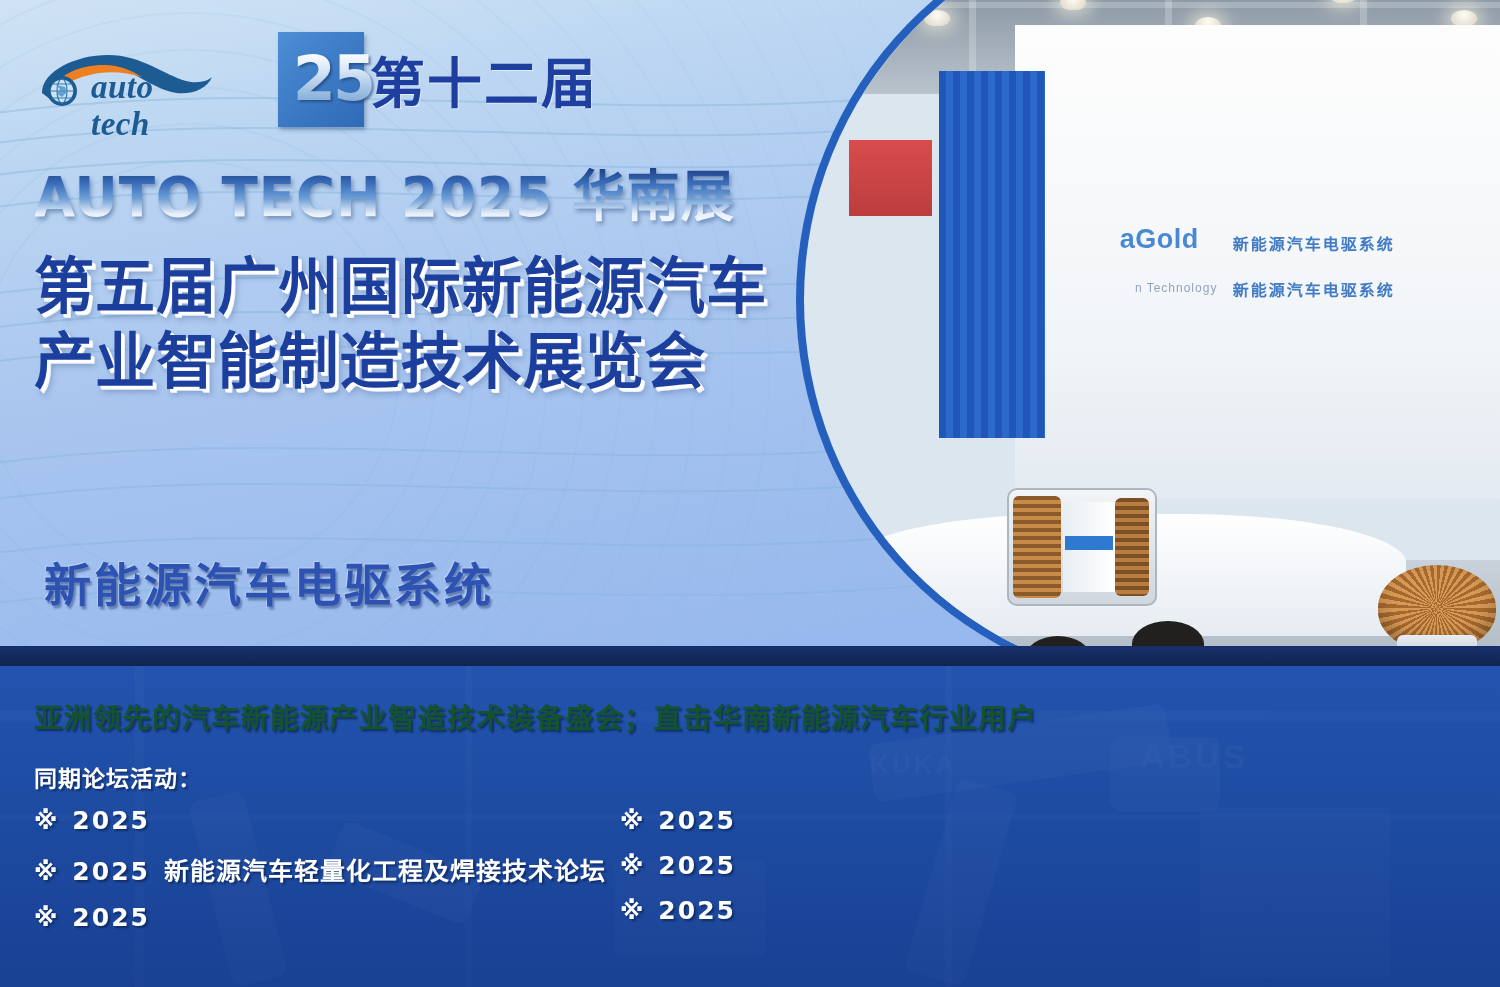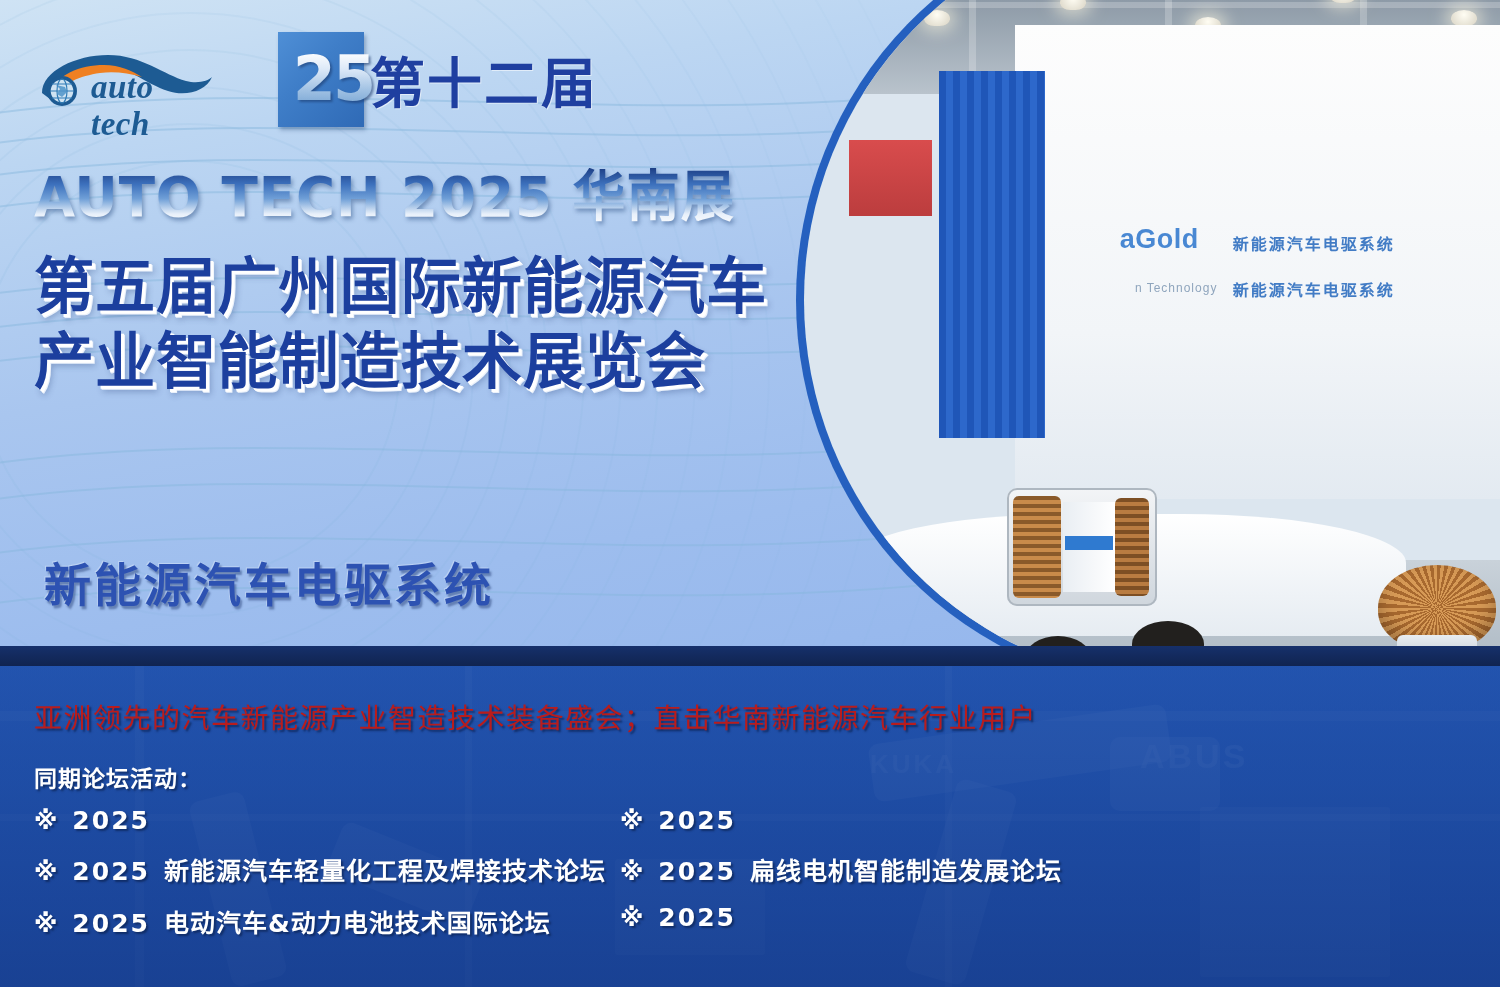--- a/index.html
+++ b/index.html
@@ -268,21 +268,21 @@
     font-weight:700; color:rgba(235,245,255,.30); letter-spacing:3px;
   }
   .bot-shade{
     position:absolute; inset:0;
     background:linear-gradient(180deg,rgba(28,74,160,.55),rgba(24,64,146,.72));
   }
 
   .tagline{
     position:absolute; left:34px; top:696px;
     font-family:"DejaVu Sans",sans-serif;
-    font-size:28px; font-weight:400; color:#b91c1c;
+    font-size:28px; font-weight:700; color:#14532d;
     letter-spacing:1.5px; white-space:nowrap;
     text-shadow:2px 2px 2px rgba(8,28,70,.65);
   }
   .forum-label{
     position:absolute; left:34px; top:760px;
     font-family:"DejaVu Sans",sans-serif;
     font-size:23px; font-weight:700; color:#ffffff;
     letter-spacing:1px;
     text-shadow:2px 2px 2px rgba(8,28,70,.6);
   }
@@ -498,32 +498,30 @@
           <span class="yr">2025</span>
         </div>
         <div class="forum-item">
           <span class="mark">※</span>
           <span class="yr">2025</span>
           <span>新能源汽车轻量化工程及焊接技术论坛</span>
         </div>
         <div class="forum-item">
           <span class="mark">※</span>
           <span class="yr">2025</span>
-          <span>电动汽车&amp;动力电池技术国际论坛</span>
         </div>
       </div>
     <div class="forum-col" id="forum-right">
         <div class="forum-item">
           <span class="mark">※</span>
           <span class="yr">2025</span>
         </div>
         <div class="forum-item">
           <span class="mark">※</span>
           <span class="yr">2025</span>
-          <span>扁线电机智能制造发展论坛</span>
         </div>
         <div class="forum-item">
           <span class="mark">※</span>
           <span class="yr">2025</span>
         </div>
       </div>
   </div>
 
 </div>
 

